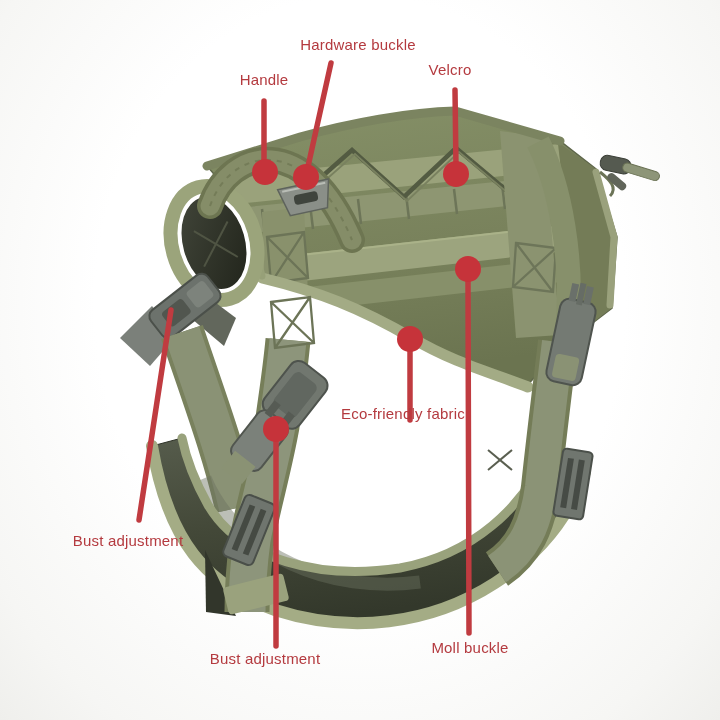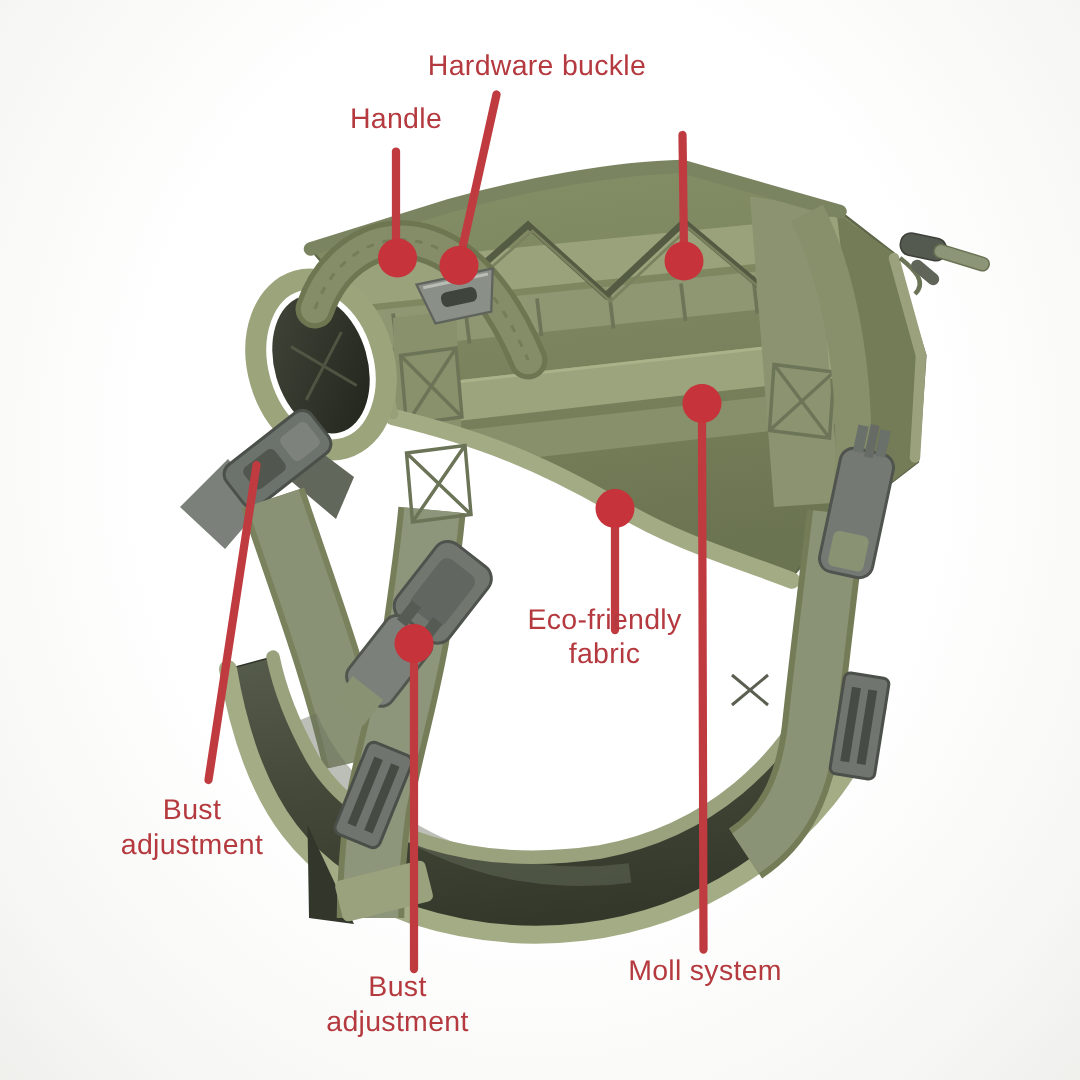--- a/index.html
+++ b/index.html
@@ -5,21 +5,21 @@
   html,body{margin:0;padding:0;background:#e8e8e8;}
   .stage{
     position:relative;width:720px;height:720px;overflow:hidden;
     background:radial-gradient(ellipse at 50% 42%, #ffffff 52%, #f6f6f4 85%, #efefec 100%);
     font-family:"Liberation Sans",sans-serif;
   }
   .stage svg{position:absolute;left:0;top:0;}
   .callout{
     position:absolute;
     color:#b43a3f;
-    font-size:19px;
+    font-size:15px;
     line-height:22.5px;
     text-align:center;
     letter-spacing:.2px;
     user-select:none;
   }
 </style>
 </head>
 <body>
 
 <div class="stage">
@@ -197,22 +197,23 @@
       <circle cx="410" cy="339" r="13"></circle>
       <circle cx="468" cy="269" r="13"></circle>
       <circle cx="276" cy="429" r="13"></circle>
     </g>
   </svg>
 
   <div class="callout" style="left:194px;top:69px;width:140px;">Handle</div>
 
   <div class="callout" style="left:248px;top:34px;width:220px;">Hardware buckle</div>
 
+  <div class="callout" style="left:380px;top:59px;width:140px;">Velcro</div>
 
   <div class="callout" style="left:340px;top:403px;width:126px;">Eco-friendly fabric</div>
 
-  <div class="callout" style="left:390px;top:637px;width:160px;">Moll system</div>
+  <div class="callout" style="left:390px;top:637px;width:160px;">Moll buckle</div>
 
   <div class="callout" style="left:70px;top:530px;width:116px;">Bust adjustment</div>
 
   <div class="callout" style="left:207px;top:648px;width:116px;">Bust adjustment</div>
 
 </div>
 
 </body></html>

